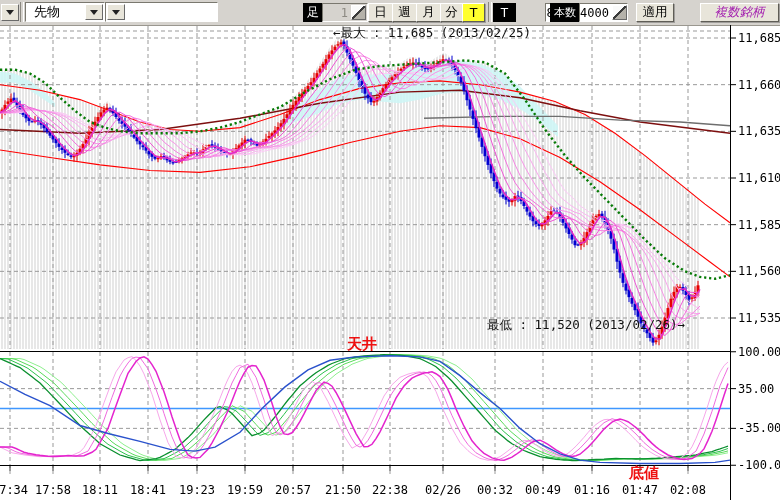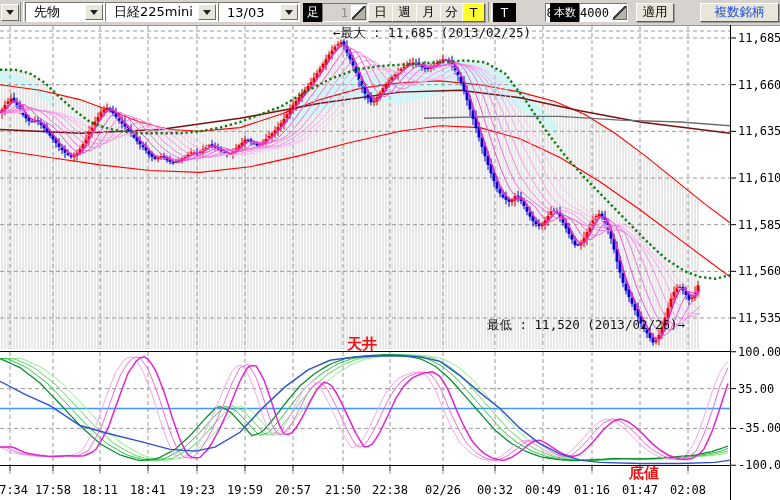--- a/index.html
+++ b/index.html
@@ -14,21 +14,21 @@
   .combo .txt{flex:1;padding-left:8px;font-size:13px;color:#000;white-space:nowrap;overflow:hidden;}
   .cbtn{width:16px;height:14px;margin:1px;background:#e8e5da;border:1px solid;
         border-color:#fff #6a6a6a #6a6a6a #fff;display:flex;align-items:center;justify-content:center;flex:0 0 auto;}
   .arr{width:0;height:0;border-left:4px solid transparent;border-right:4px solid transparent;border-top:5px solid #222;}
   .kbtn{position:absolute;top:3px;height:17px;background:#000;color:#fff;font-size:12px;
         display:flex;align-items:center;justify-content:center;border:1px solid #000;}
   .rbtn{position:absolute;top:3px;height:17px;background:#e8e5da;color:#000;font-size:12.5px;
         display:flex;align-items:center;justify-content:center;border:1px solid;
         border-color:#fff #5f5d56 #5f5d56 #fff;box-shadow:1px 1px 0 rgba(60,60,60,.35);}
   .rbtn.yellow{background:#ffff2e;}
-  .rbtn.disabled{color:#1d4ed8;}
+  .rbtn.disabled{color:#a21caf;font-style:italic;}
   .spin{position:absolute;top:3px;height:17px;display:flex;align-items:stretch;background:#fff;
         border:1px solid;border-color:#7a786f #fff #fff #7a786f;}
   .spin .val{flex:1;display:flex;align-items:center;justify-content:flex-end;padding-right:2px;
              font-size:12px;font-family:"DejaVu Sans Mono",monospace;}
   .spin.disabled{background:#d6d3ce;}
   .spin.disabled .val{color:#8d8a83;}
   .spicon{width:13px;margin:1px;background:linear-gradient(135deg,#fafafa 45%,#3a3a3a 45%,#3a3a3a 55%,#b5b2aa 55%);
           border:1px solid;border-color:#fff #6a6a6a #6a6a6a #fff;flex:0 0 auto;}
   svg text{font-family:"DejaVu Sans Mono",monospace;}
   svg text.jp{font-family:"DejaVu Sans",sans-serif;}
@@ -44,27 +44,20 @@
       </div>
     <div class="sep" style="left:20px"></div>
 
     <div class="combo" style="left:25px;width:78px">
       <span class="txt">先物</span>
       <span class="cbtn">
           <span class="arr"></span>
         </span>
     </div>
     <div class="combo" style="left:105px;width:111px">
-      <span class="txt">日経225mini</span>
-      <span class="cbtn">
-          <span class="arr"></span>
-        </span>
-    </div>
-    <div class="combo" style="left:218px;width:80px">
-      <span class="txt">13/03</span>
       <span class="cbtn">
           <span class="arr"></span>
         </span>
     </div>
 
     <div class="kbtn" style="left:303px;width:18px">足</div>
     <div class="spin disabled" style="left:322px;width:44px">
       <span class="val">1</span>
       <span class="spicon"></span>
     </div>

